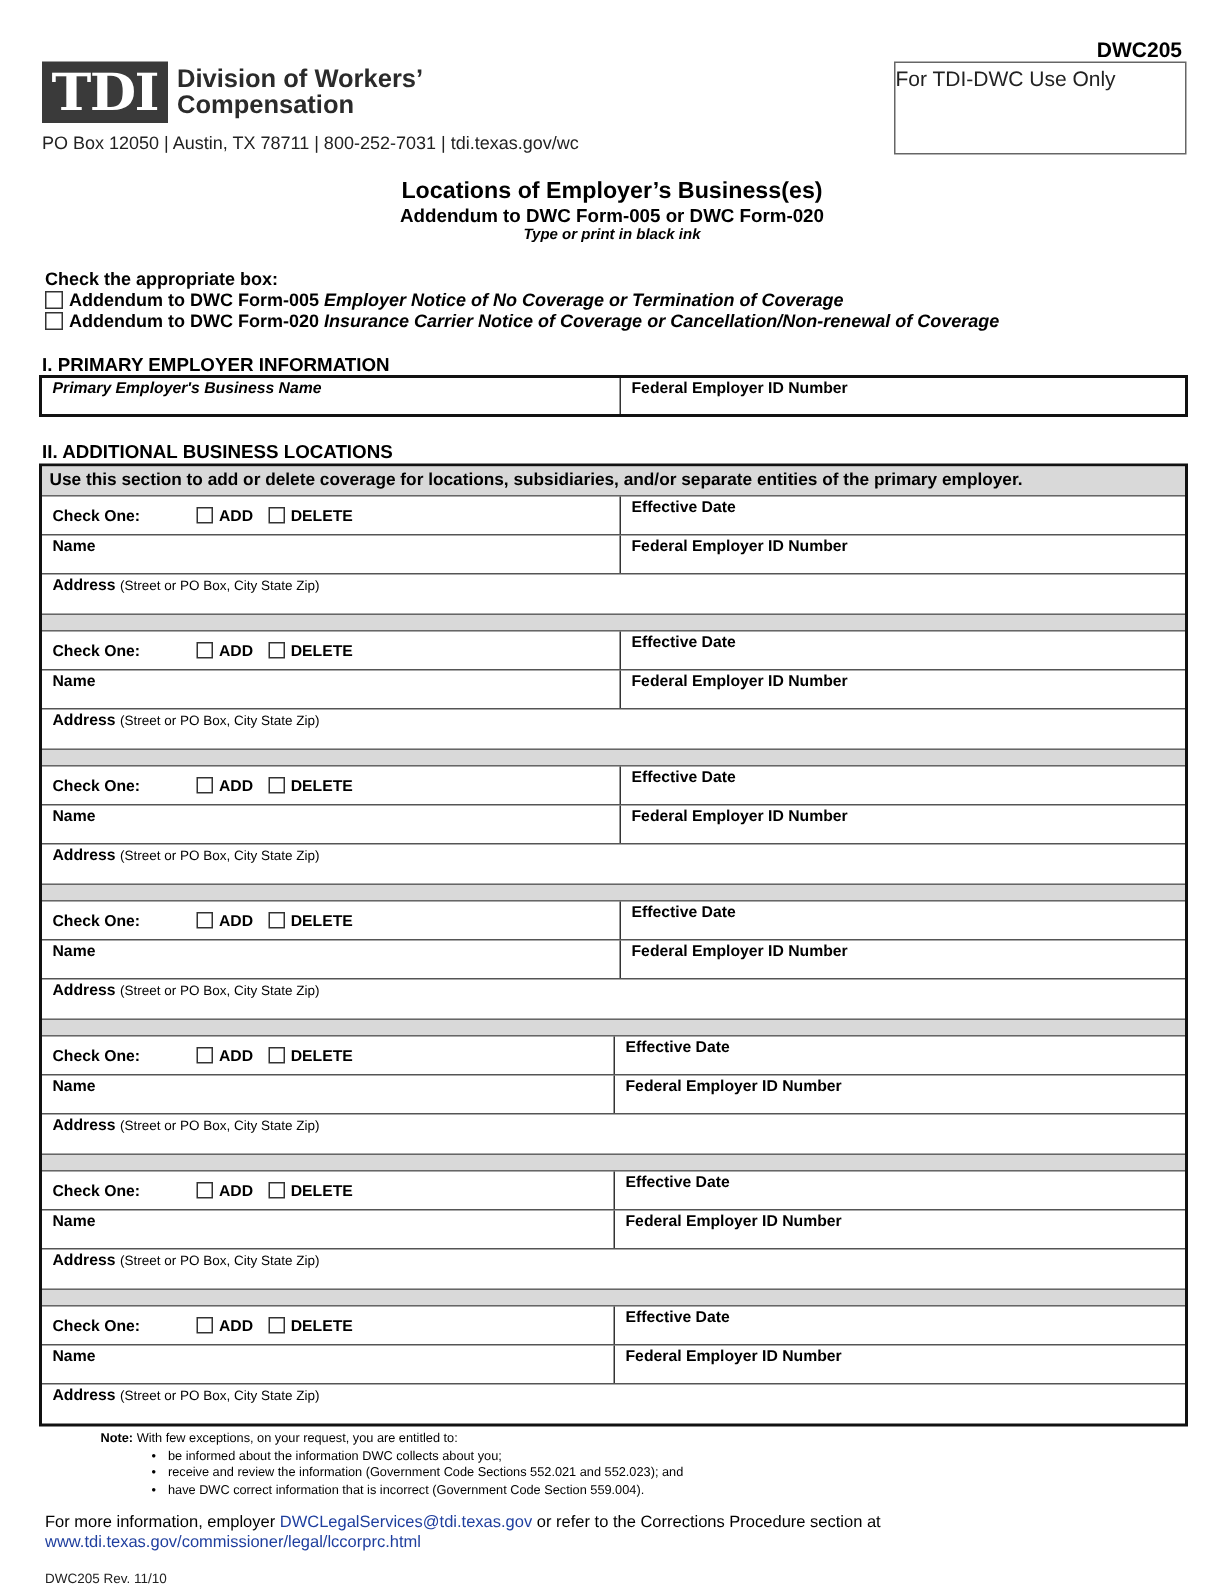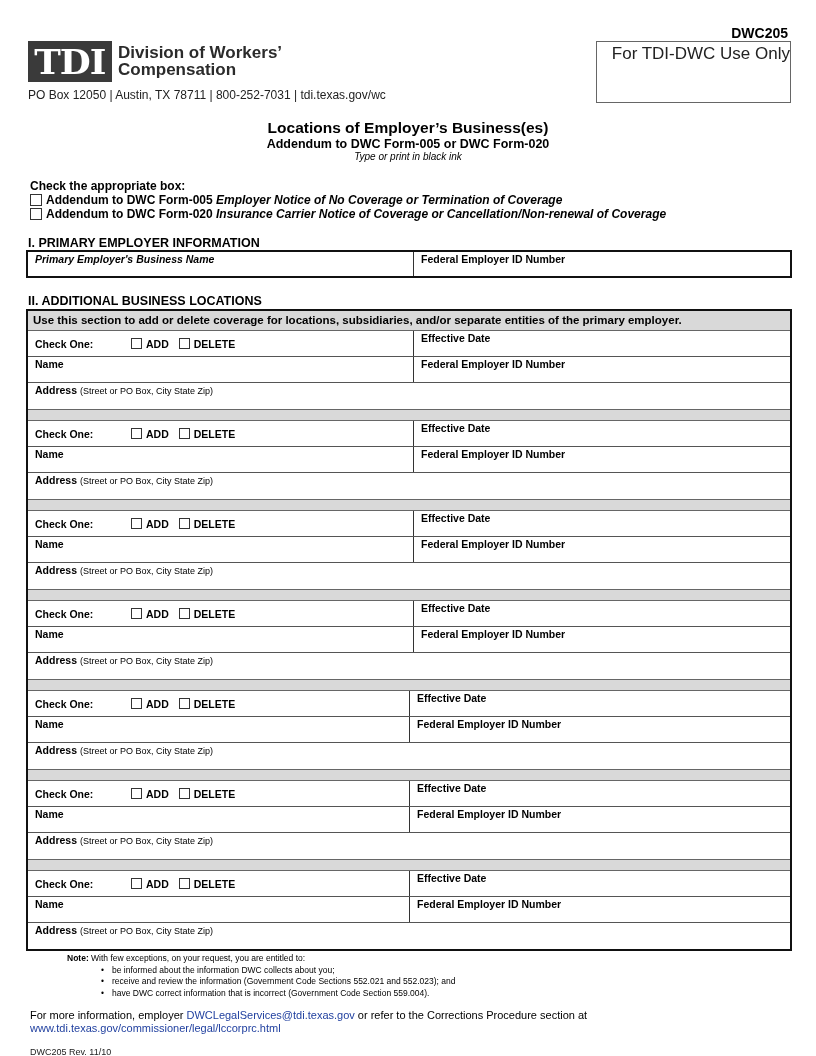--- a/index.html
+++ b/index.html
@@ -9,27 +9,27 @@
   .abs { position: absolute; }
 
   
   .logo-box { left: 28px; top: 41px; width: 84px; height: 41px; background: #3a3a3a; display: flex; align-items: center; justify-content: center; }
   .logo-text { font-family: "DejaVu Serif", serif; font-weight: 900; font-size: 34px; color: #fff; letter-spacing: -1px; line-height: 1; transform: scaleX(1.05); }
   .division { left: 118px; top: 44px; font-size: 17px; font-weight: bold; color: #2b2b2b; line-height: 17px; }
   .address-line { left: 28px; top: 88px; font-size: 12px; color: #222; }
 
   .form-id { right: 28px; top: 25px; font-size: 14px; font-weight: bold; }
   .use-only { left: 596px; top: 41px; width: 195px; height: 62px; border: 1px solid #666; }
-  .use-only-label { width: 100%; text-align: right; font-size: 17px; padding-top: 2px; color: #222; }
+  .use-only-label { width: 100%; text-align: left; font-size: 14px; padding-top: 2px; color: #222; }
 
   
   .titles { left: 0; top: 119px; width: 816px; text-align: center; }
   .title { font-size: 15.5px; font-weight: bold; line-height: 18px; }
   .subtitle { font-size: 12.5px; font-weight: bold; line-height: 14px; }
-  .instr { font-size: 10px; font-weight: normal; font-style: italic; line-height: 12px; }
+  .instr { font-size: 10px; font-weight: bold; font-style: italic; line-height: 12px; }
 
   
   .check-section { left: 30px; top: 179px; font-size: 12px; font-weight: bold; line-height: 14px; }
   .check-row { display: flex; align-items: center; }
   .cb { display: inline-block; width: 12px; height: 12px; border: 1px solid #333; background: #fff; margin-right: 4px; flex: none; }
   .cb.small { width: 11px; height: 11px; margin-right: 4px; }
   .ital { font-style: italic; }
 
   
   .sec-head { font-size: 12.5px; font-weight: bold; left: 28px; }

